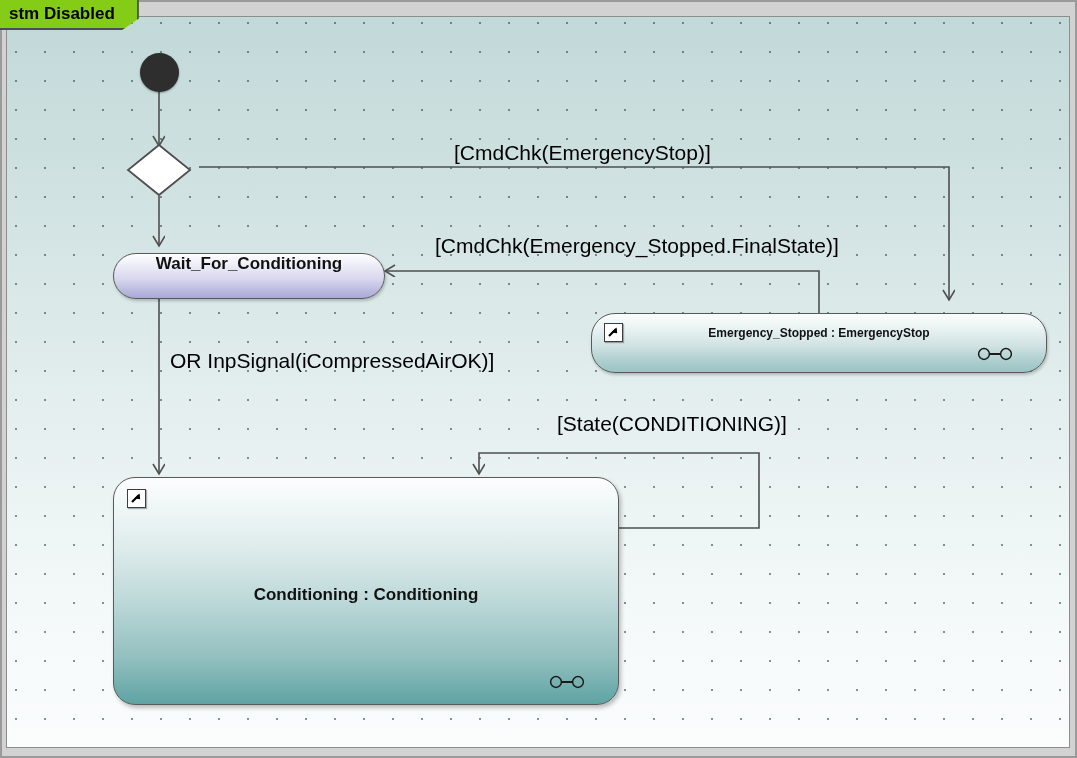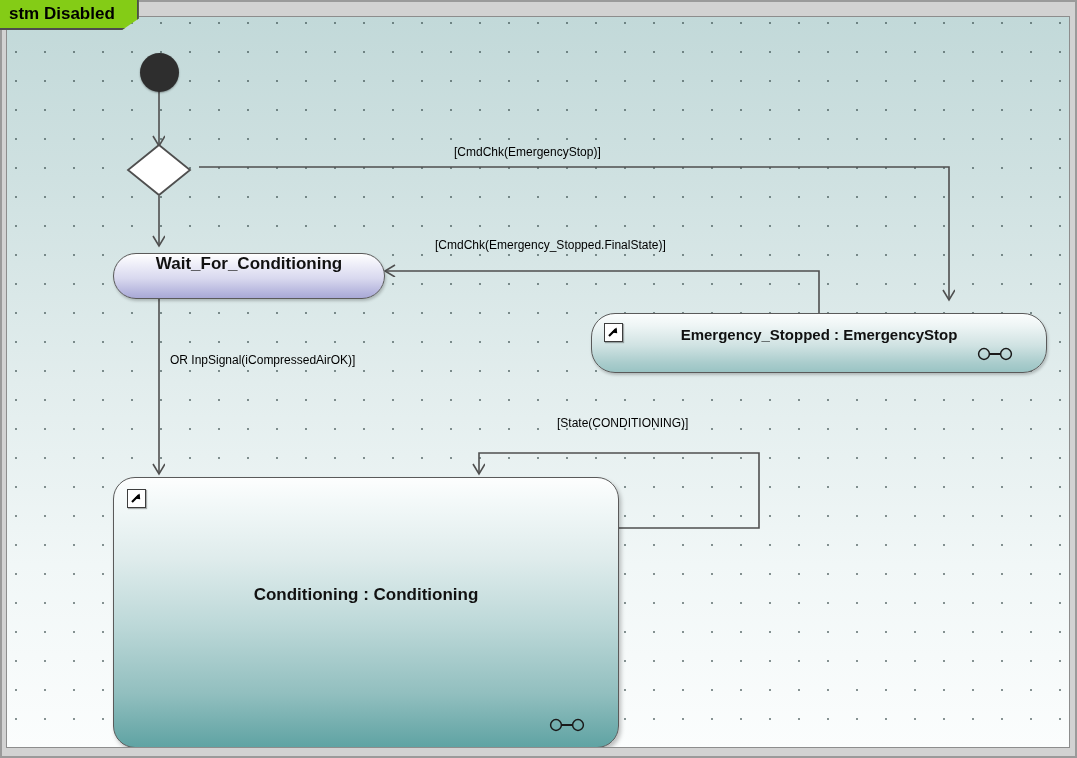--- a/index.html
+++ b/index.html
@@ -128,21 +128,21 @@
   #emergency-state {
     border-radius: 24px;
     background: linear-gradient(to bottom, #fbfdfd 0%, #eef5f5 20%, #cfe2e2 55%, #a9cccc 85%, #9ac4c4 100%);
     box-shadow: 1px 2px 3px rgba(0,0,0,0.22);
   }
   #emergency-state .state-title {
     position: absolute;
     left: 0; right: 0;
     top: 12px;
     text-align: center;
-    font-size: 15px;
+    font-size: 12px;
     font-weight: bold;
     color: #111111;
     white-space: nowrap;
   }
 
   #conditioning-state {
     border-radius: 22px;
     background: linear-gradient(to bottom, #fdfefe 0%, #f2f8f8 10%, #dfecec 30%, #bcd8d8 55%, #92bfbf 80%, #5fa3a3 100%);
     box-shadow: 2px 3px 4px rgba(0,0,0,0.25);
   }
@@ -169,21 +169,21 @@
   }
 
   
   .submachine-indicator {
     position: absolute;
   }
 
   
   .edge-label {
     position: absolute;
-    font-size: 12px;
+    font-size: 21px;
     color: #000000;
     white-space: nowrap;
     line-height: 21px;
     z-index: 20;
   }
 </style>
 </head>
 <body>
 
 <div id="frame">
@@ -236,21 +236,21 @@
       <span class="state-title">Emergency_Stopped : EmergencyStop</span>
       <div class="submachine-indicator" style="right:33px; bottom:7px;">
         <svg width="36" height="14" viewBox="0 0 36 14">
           <circle cx="7" cy="7" r="5.4" fill="none" stroke="#1a1a1a" stroke-width="1.5"></circle>
           <line x1="12.4" y1="7" x2="23.6" y2="7" stroke="#1a1a1a" stroke-width="2"></line>
           <circle cx="29" cy="7" r="5.4" fill="none" stroke="#1a1a1a" stroke-width="1.5"></circle>
         </svg>
       </div>
     </div>
 
-    <div class="state-box" id="conditioning-state" style="left:106px; top:460px; width:506px; height:271px;">
+    <div class="state-box" id="conditioning-state" style="left:106px; top:460px; width:506px; height:228px;">
       <div class="submachine-ref-icon" style="left:13px; top:11px;">
         <svg width="16" height="16" viewBox="0 0 16 16">
           <path d="M4,12 L11,5" stroke="#000" stroke-width="2.2" fill="none"></path>
           <path d="M11.6,3.4 L12.2,9.2 L6.4,8.6 Z" fill="#000"></path>
         </svg>
       </div>
       <span class="state-title">Conditioning : Conditioning</span>
       <div class="submachine-indicator" style="right:33px; bottom:11px;">
         <svg width="36" height="14" viewBox="0 0 36 14">
           <circle cx="7" cy="7" r="5.4" fill="none" stroke="#1a1a1a" stroke-width="1.5"></circle>

